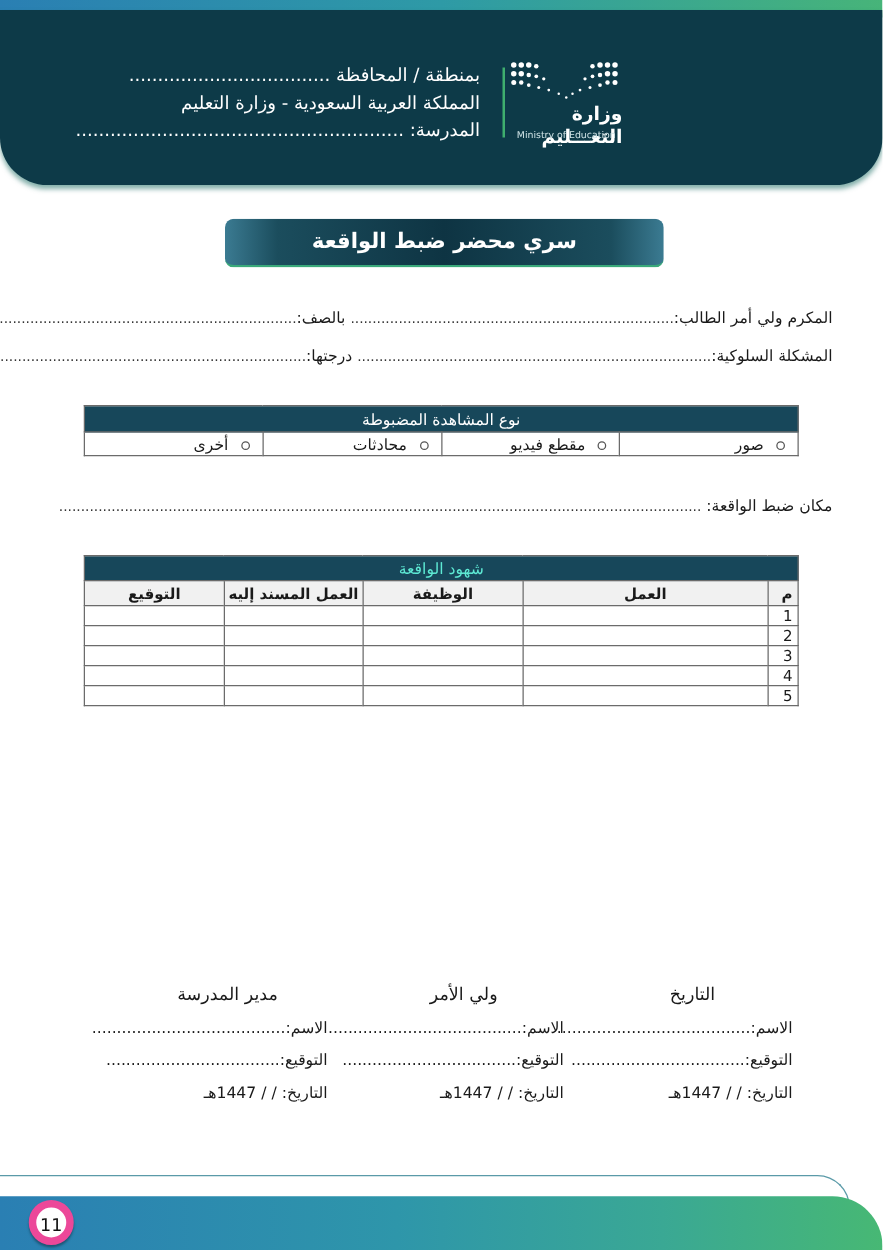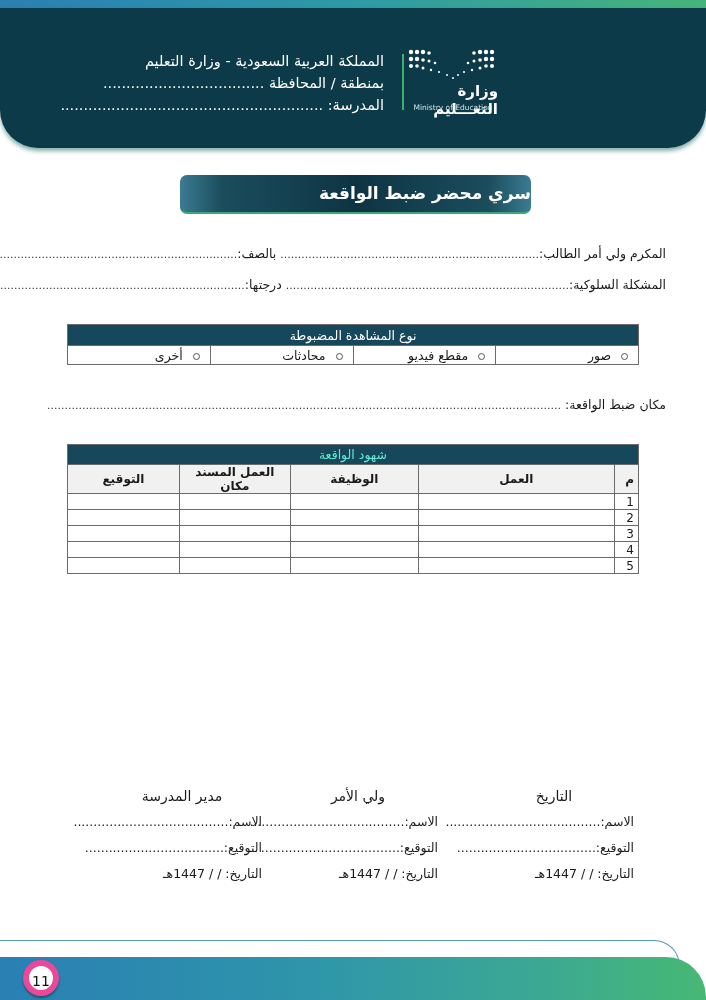--- a/index.html
+++ b/index.html
@@ -20,21 +20,21 @@
   .logo-ar { position: absolute; left: 2px; top: 34px; width: 90px; direction: rtl;
     color: #ffffff; font-size: 15px; font-weight: bold; line-height: 18px; }
   .logo-en { position: absolute; left: 2px; top: 55px; width: 90px; text-align: center;
     color: #cfe3e6; font-size: 7.5px; line-height: 10px; }
 
   
   .title-banner { position: absolute; left: 180px; top: 175px; width: 351px; height: 39px;
     border-radius: 7px;
     background: linear-gradient(90deg, #3b7b92 0%, #1b4d5d 12%, #0e3443 50%, #1b4d5d 88%, #3b7b92 100%);
     border-bottom: 2px solid #3aa97a;
-    color: #ffffff; font-size: 17px; font-weight: bold; text-align: right; line-height: 37px; direction: rtl; }
+    color: #ffffff; font-size: 17px; font-weight: bold; text-align: center; line-height: 37px; direction: rtl; }
 
   
   .form-line { position: absolute; right: 40px; direction: rtl; font-size: 12.5px; white-space: nowrap; color: #1a1a1a; }
   .dots { letter-spacing: -0.5px; color: #333; font-size: 11px; }
 
   
   table { border-collapse: collapse; direction: rtl; position: absolute; padding-left: 12px; }
   td, th { border: 1px solid #6b6b6b; }
   .evidence { left: 67px; top: 324px; width: 572px; }
   .evidence .head { background: #17475a; color: #fff; font-weight: normal; font-size: 12.5px; height: 21px; text-align: center; }
@@ -62,22 +62,22 @@
   .page-num { position: absolute; left: 23px; top: 960px; width: 36px; height: 36px; border-radius: 50%;
     background: #ffffff; border: 6px solid #ec4899; box-shadow: 0 2px 2px rgba(0,0,0,0.35);
     text-align: center; line-height: 30px; font-size: 14px; color: #111; }
 </style>
 </head>
 <body>
 
 <div class="top-strip"></div>
 <div class="header">
   <div class="header-text">
+    <div>بمنطقة / المحافظة ...................................</div>
     <div>المملكة العربية السعودية - وزارة التعليم</div>
-    <div>بمنطقة / المحافظة ...................................</div>
     <div>المدرسة: .........................................................</div>
   </div>
   <div class="header-divider"></div>
   <div class="logo">
     <svg class="logo-dots" viewBox="0 0 92 34">
       <g fill="#ffffff">
         <circle cx="5" cy="4" r="2.2"></circle>
           <circle cx="11" cy="4" r="2.2"></circle>
           <circle cx="17" cy="4" r="2.2"></circle>
           <circle cx="23" cy="5" r="1.8"></circle>
@@ -146,21 +146,21 @@
 
 <table class="witnesses">
   <tbody>
       <tr>
         <th colspan="5" class="head">شهود الواقعة</th>
       </tr>
   <tr class="colhead">
     <th style="width:25px;text-align:right;padding-right:4px;">م</th>
     <th style="width:203px;">العمل</th>
     <th style="width:132px;">الوظيفة</th>
-    <th style="width:114px;">العمل المسند مكان</th>
+    <th style="width:114px;">العمل المسند إليه</th>
     <th style="width:115px;">التوقيع</th>
   </tr>
   <tr>
         <td class="num">1</td>
         <td></td>
         <td></td>
         <td></td>
         <td></td>
       </tr>
   <tr>
@@ -193,21 +193,21 @@
       </tr>
 </tbody>
   </table>
 
 <div class="sig-col" style="right:72px;width:160px;">
   <div class="sig-title">التاريخ</div>
   <div class="sig-row">الاسم:.......................................</div>
   <div class="sig-row">التوقيع:...................................</div>
   <div class="sig-row">التاريخ:    /    / 1447هـ</div>
 </div>
-<div class="sig-col" style="right:268px;width:160px;">
+<div class="sig-col" style="right:255px;width:160px;">
   <div class="sig-title">ولي الأمر</div>
   <div class="sig-row">الاسم:.......................................</div>
   <div class="sig-row">التوقيع:...................................</div>
   <div class="sig-row">التاريخ:    /    / 1447هـ</div>
 </div>
 <div class="sig-col" style="right:444px;width:160px;">
   <div class="sig-title">مدير المدرسة</div>
   <div class="sig-row">الاسم:.......................................</div>
   <div class="sig-row">التوقيع:...................................</div>
   <div class="sig-row">التاريخ:    /    / 1447هـ</div>

